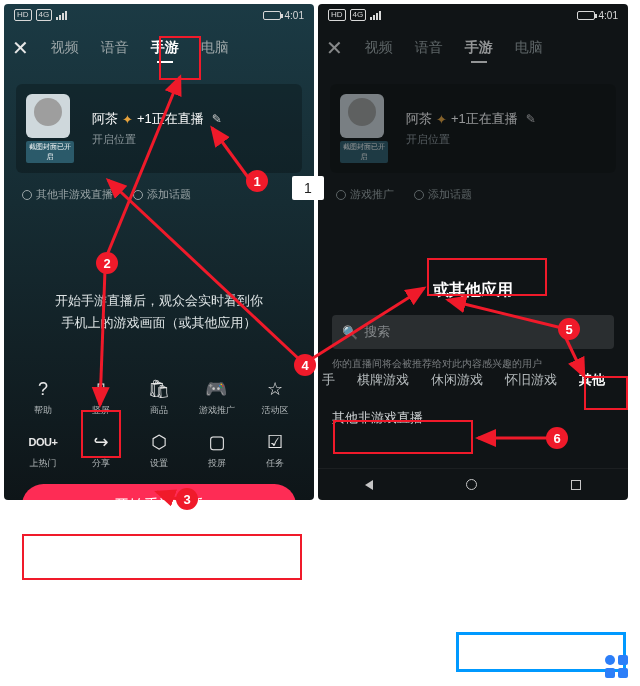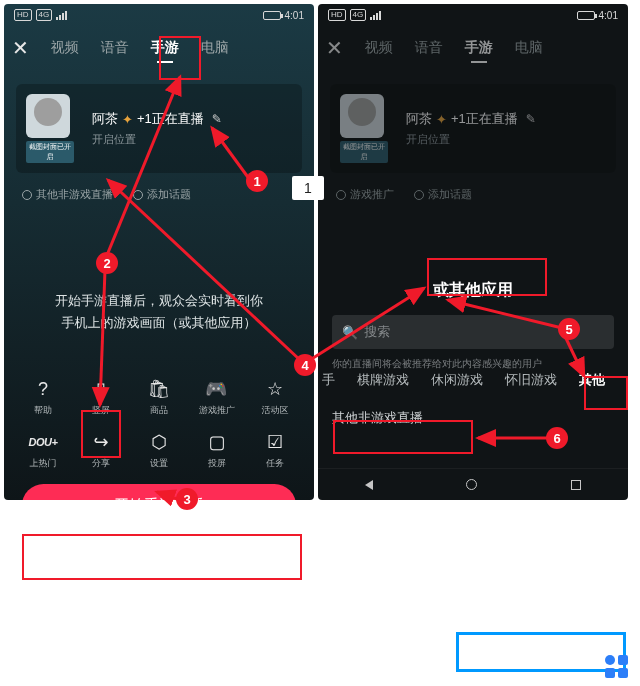--- a/index.html
+++ b/index.html
@@ -30,21 +30,21 @@
   .edit-icon { font-size:12px; color:#ccc; margin-left:4px; }
   .card-sub { font-size: 11px; color: #8a9599; margin-top: 4px; }
   .tag-row { display:flex; gap:20px; margin: 4px 12px 0; padding: 8px 6px; font-size:11px; color:#9aa4a6; }
   .tag-item { display:flex; align-items:center; gap:4px; }
   .ring { width:10px; height:10px; border:1.2px solid #9aa4a6; border-radius:50%; display:inline-block; }
   .desc { text-align:center; font-size:13px; color:#dde3e4; margin: 80px 28px 30px; line-height:1.7; }
   .icon-row { display:flex; justify-content:space-around; padding: 14px 10px 0; }
   .icon-cell { text-align:center; width:48px; }
   .icon-glyph { font-size:18px; color:#e8e8e8; height:22px; display:flex; align-items:center; justify-content:center; }
   .icon-label { font-size:9px; color:#b0b6b8; margin-top:4px; }
-  .dou { font-size:11px; font-weight:700; font-style:italic; letter-spacing:-0.5px; }
+  .dou { font-size:11px; font-weight:700; letter-spacing:-0.5px; }
   .start-btn { margin: 14px 18px 10px; background:#fe2c55; color:#fff; text-align:center; padding:12px 0; border-radius:24px; font-size:15px; font-weight:500; }
   .bottom-tabs { display:flex; gap:24px; padding:10px 14px 4px; font-size:13px; }
   .bottom-tab { color:#888; }
   .bottom-tab.active { color:#fff; font-weight:600; }
   .nav-bar { height:32px; display:flex; justify-content:space-around; align-items:center; border-top:1px solid rgba(255,255,255,0.05); }
   .nav-tri { width:0; height:0; border-top:5px solid transparent; border-bottom:5px solid transparent; border-right:8px solid #c6c6c6; }
   .nav-circ { width:11px; height:11px; border:1.5px solid #c6c6c6; border-radius:50%; }
   .nav-sq { width:10px; height:10px; border:1.5px solid #c6c6c6; }
   
   .title2 { text-align:center; font-size:16px; font-weight:600; color:#fff; margin: 70px 0 14px; }

